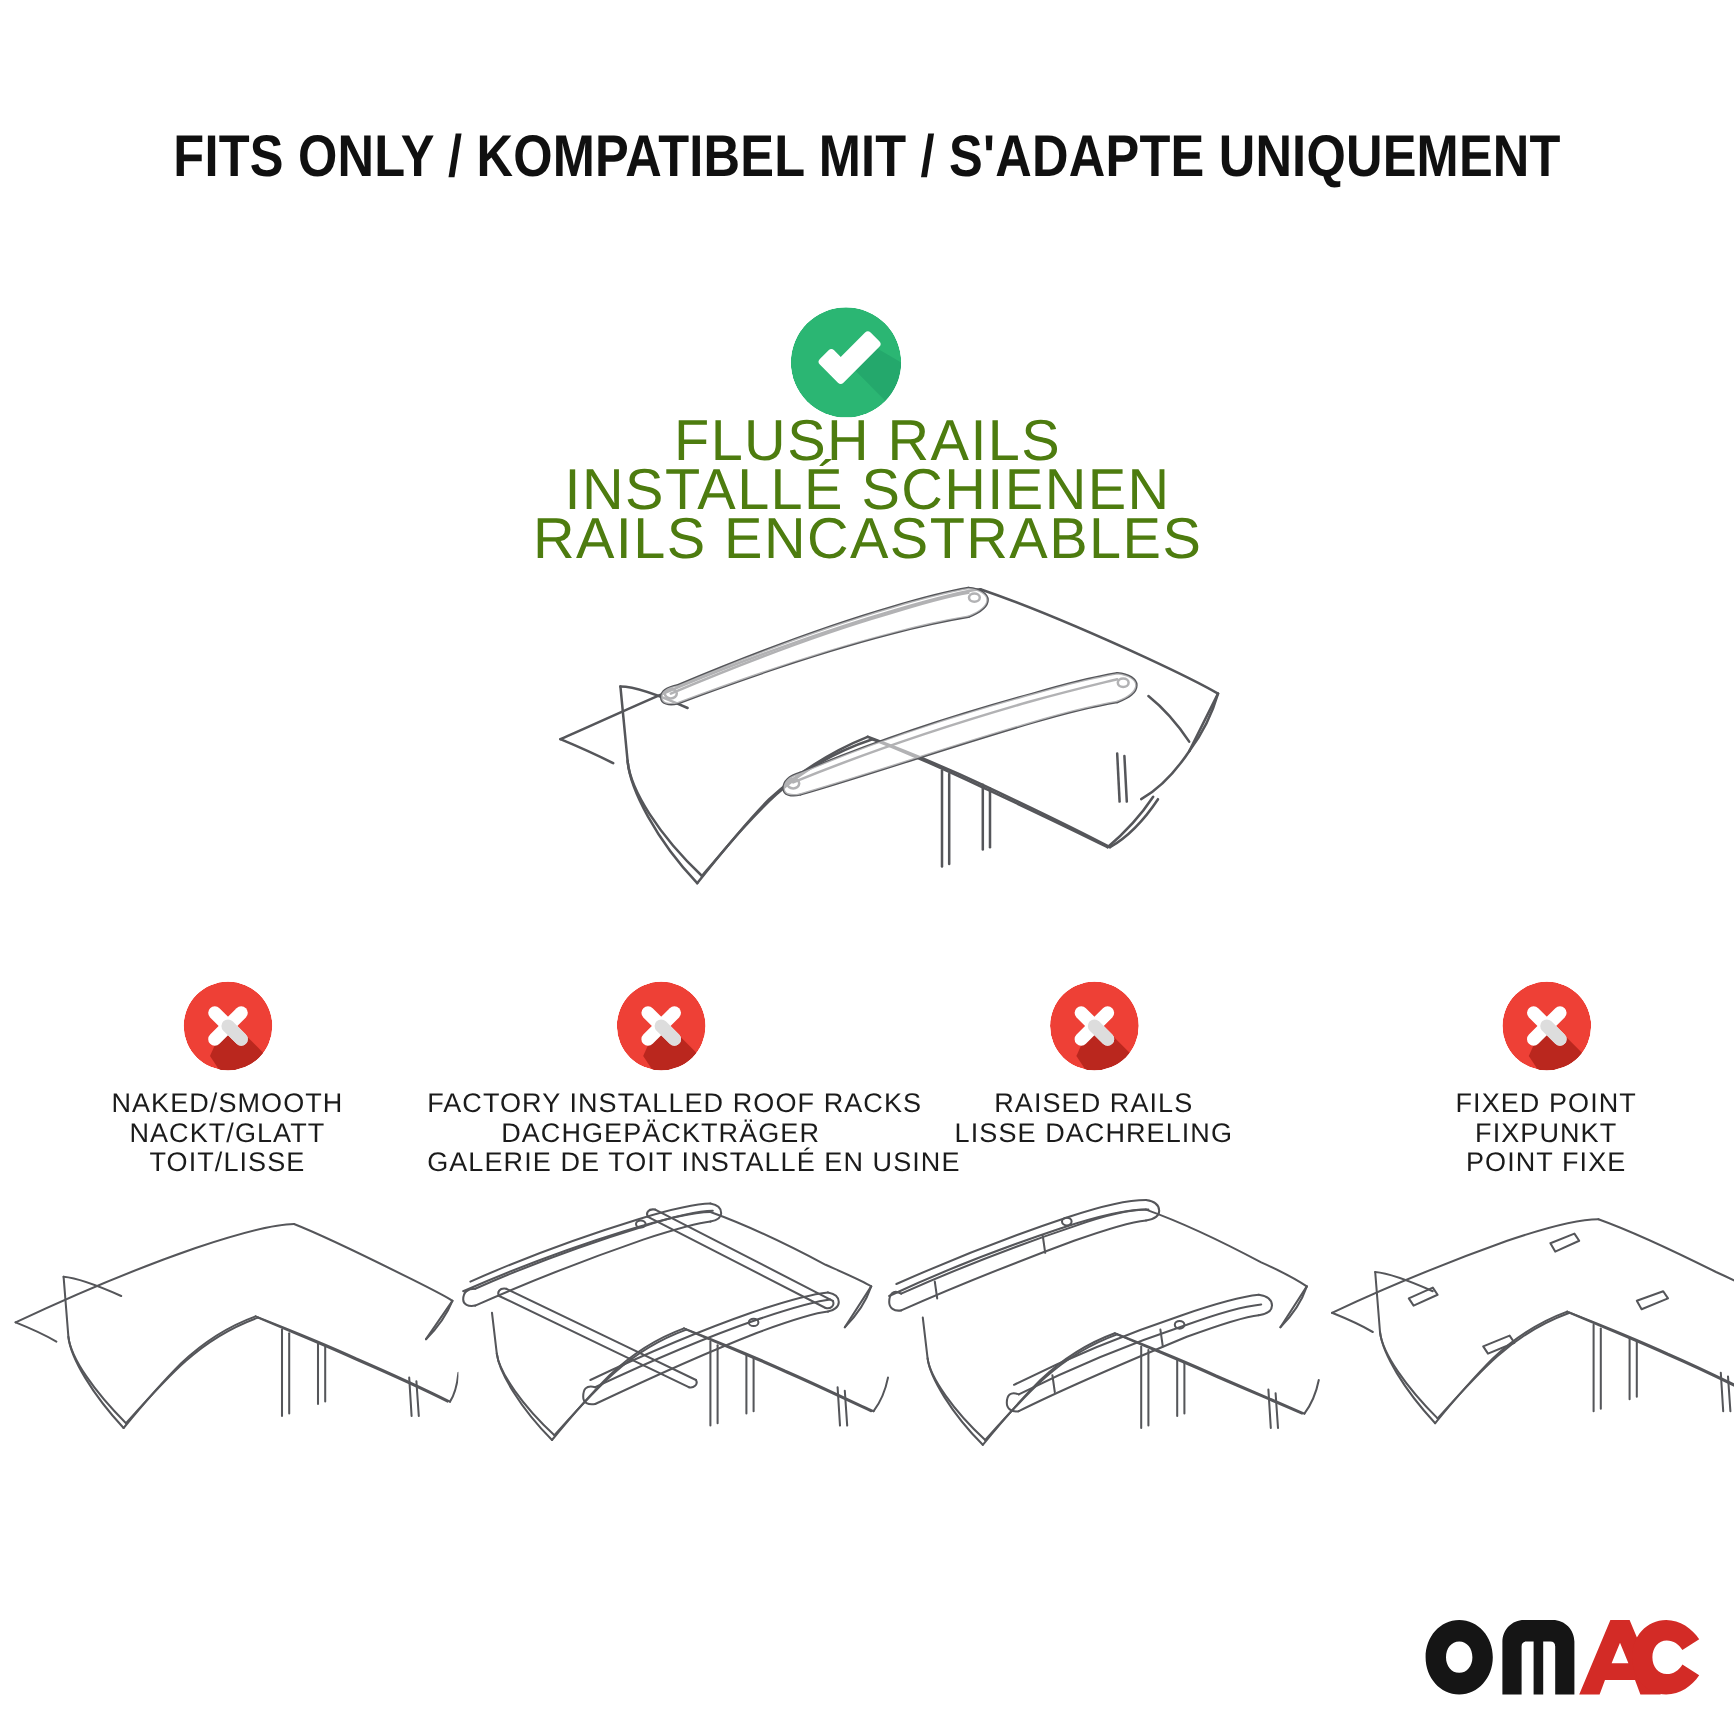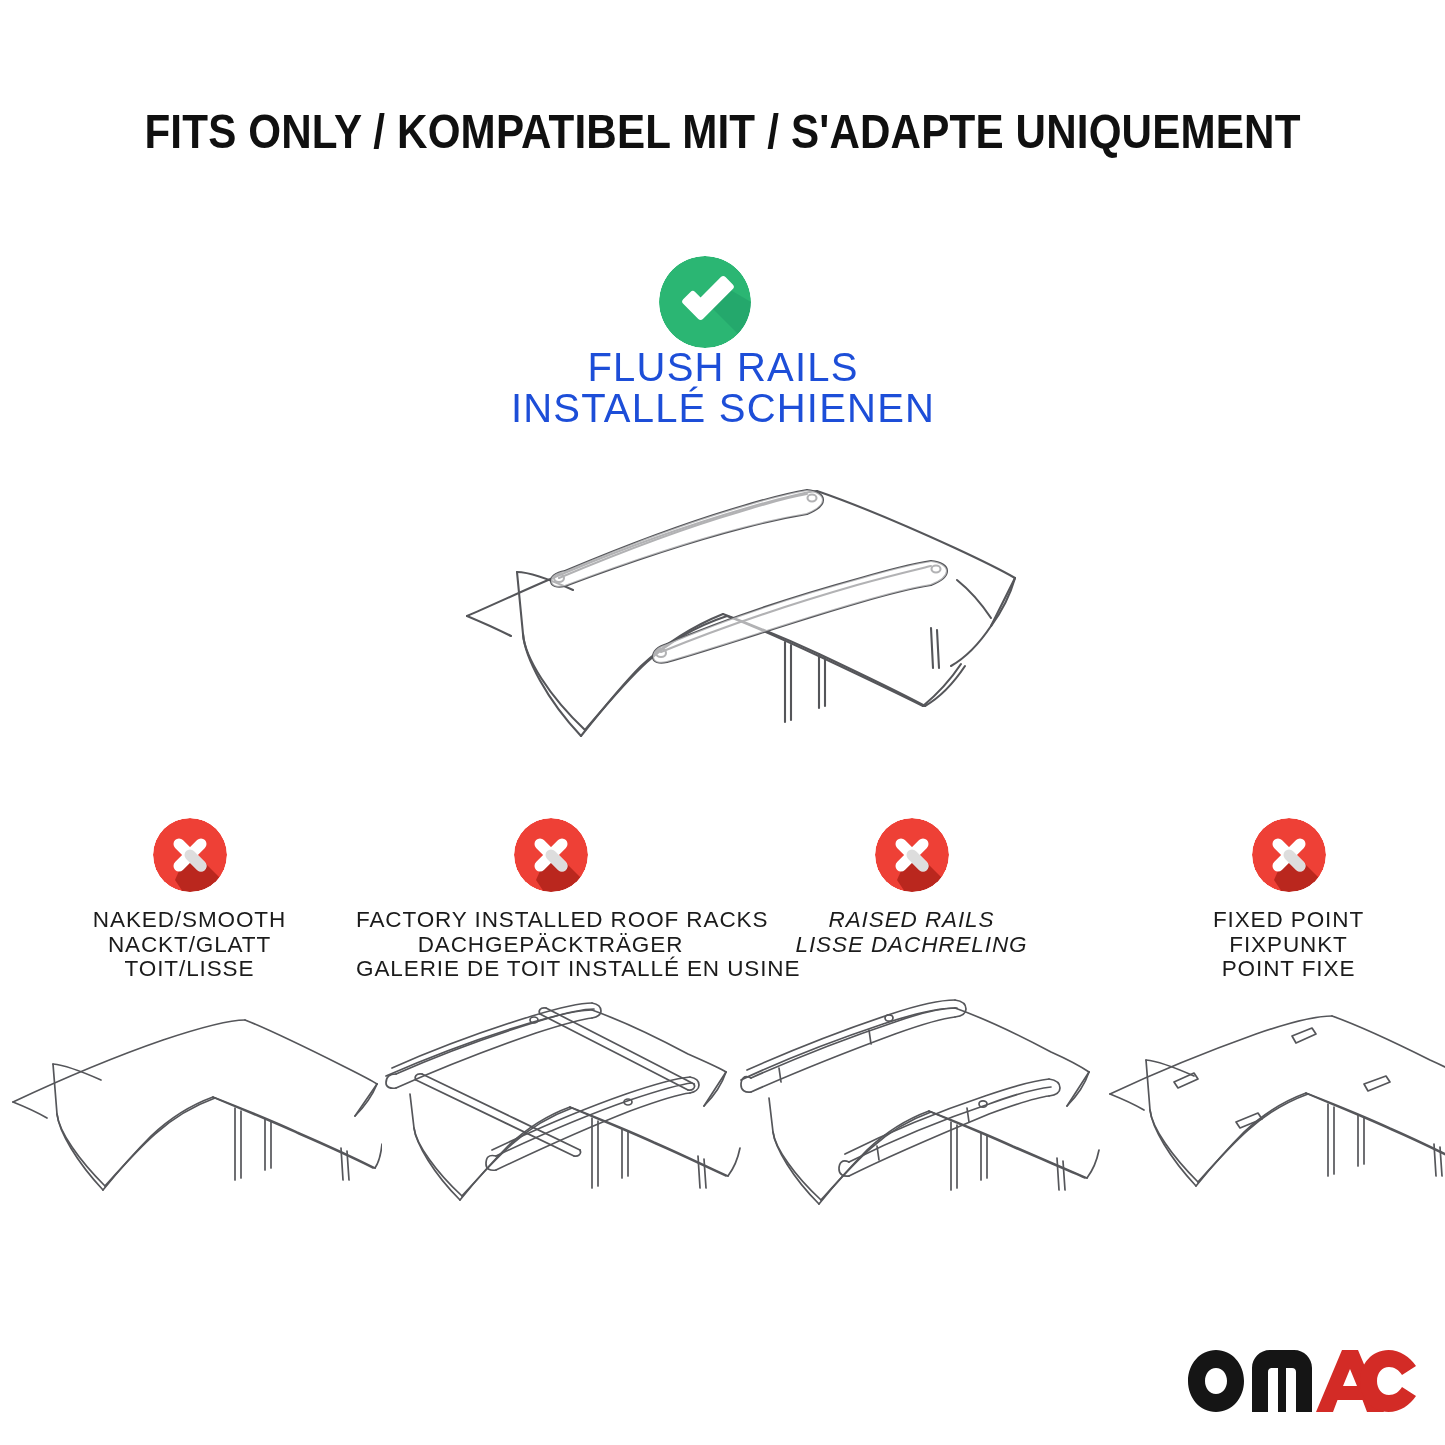--- a/index.html
+++ b/index.html
@@ -49,46 +49,46 @@
     top: 256px;
     width: 92px;
     height: 92px;
   }
   .ok-label {
     position: absolute;
     left: 323px;
     top: 347px;
     width: 800px;
     text-align: center;
-    font-size: 40px;
+    font-size: 48px;
     font-weight: 300;
     line-height: 41px;
     letter-spacing: 1.2px;
-    color: #1d4ed8;
+    color: #4d7c0f;
   }
   .ok-label div { white-space: nowrap; }
 
   .main-illus {
     position: absolute;
     left: 455px;
     top: 468px;
     width: 575px;
     height: 300px;
   }
 
   
   .col {
     position: absolute;
     top: 818px;
     width: 361px;
     height: 430px;
   }
   .col-0 { left: 9px; }
   .col-1 { left: 370px; }
-  .col-2 { left: 731px; font-style: italic; }
+  .col-2 { left: 731px; }
   .col-3 { left: 1108px; }
 
   .no-badge {
     position: absolute;
     left: 50%;
     margin-left: -37px;
     top: 0px;
     width: 74px;
     height: 74px;
   }
@@ -145,20 +145,21 @@
         <path d="M33.5 47.5 L41 40 L92 91 L92 46 L64.5 30 L57 37.5 L41 53.5 Z" fill="#1F9C66" opacity="0.55"></path>
 
         <path d="M26.5 45.5 L33.8 38.2 L41.6 46.0 L64.2 23.4 L71.5 30.7 L41.6 60.6 Z" fill="#ffffff" stroke="#ffffff" stroke-width="6.5" stroke-linejoin="round" stroke-linecap="round"></path>
       </g>
     </svg>
   </div>
 
   <div class="ok-label">
     <div>FLUSH RAILS</div>
     <div>INSTALLÉ SCHIENEN</div>
+    <div>RAILS ENCASTRABLES</div>
   </div>
 
   <div class="main-illus">
     <svg viewBox="0 0 575 300" width="575" height="300" aria-hidden="true">
       <g fill="none" stroke="#55565A" stroke-width="2.1" stroke-linecap="round" stroke-linejoin="round">
 
         <path d="M12 148 C40 136 78 118 112 104 C160 84 230 58 292 40 C330 29 352 24 362 23"></path>
         <path d="M362 23 C400 36 452 58 500 80 C528 93 548 103 560 110"></path>
         <path d="M560 110 C556 124 548 142 536 158"></path>
         <path d="M12 148 C24 153 40 160 56 168"></path>

